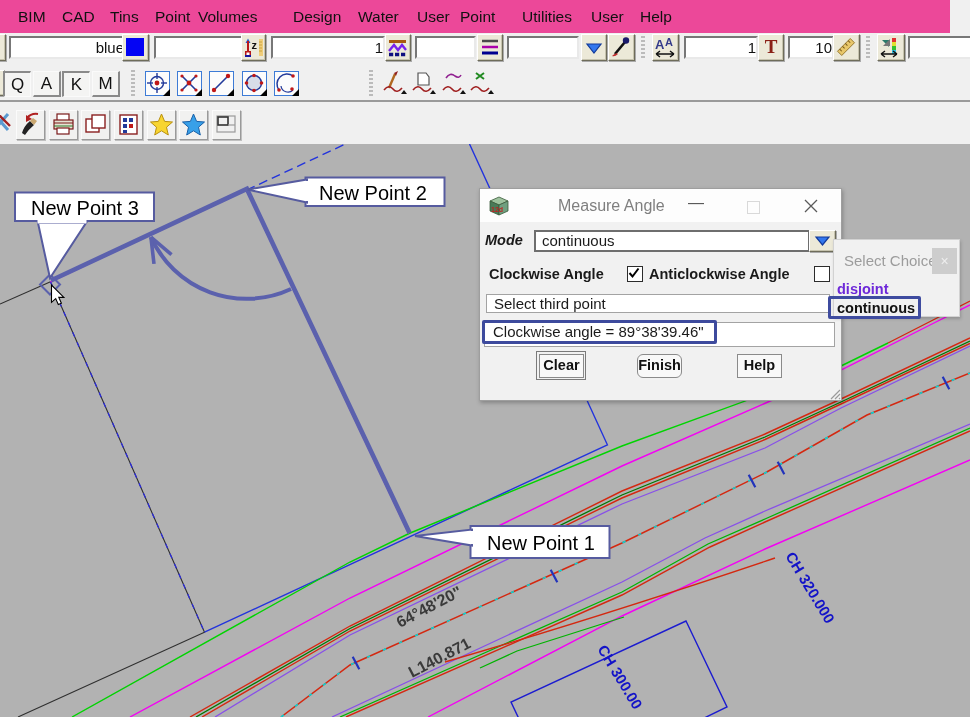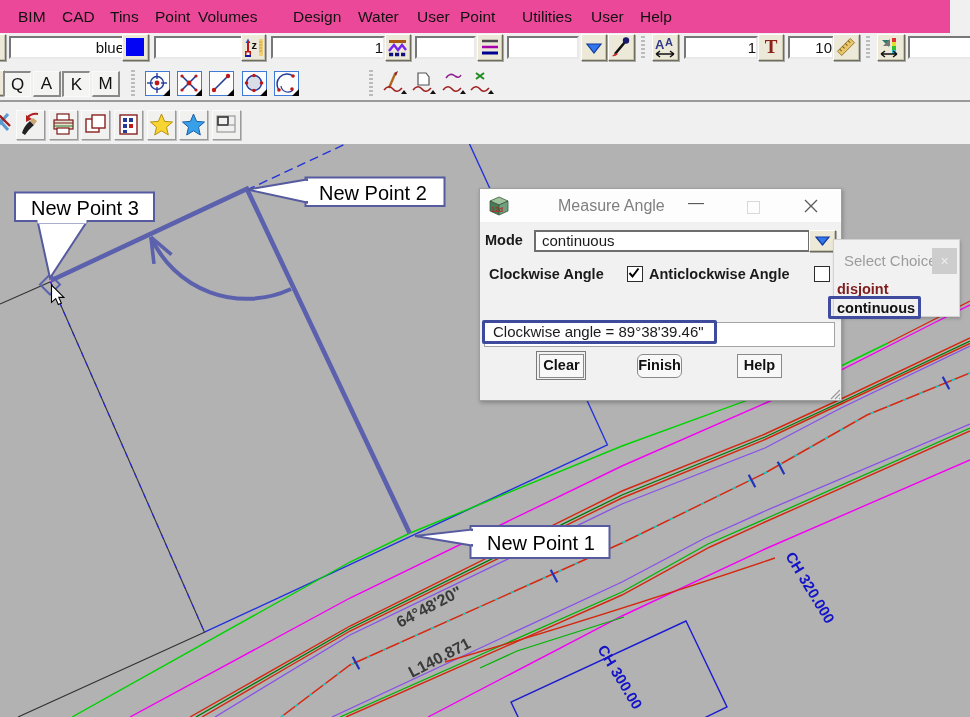--- a/index.html
+++ b/index.html
@@ -380,49 +380,50 @@
       <polygon points="20,6 11,10 11,20 20,16" fill="#6f9f7f" stroke="#3a5a3a" stroke-width="0.8"></polygon>
       <text x="3" y="17" font-size="7" fill="#c02020" font-weight="bold">12d</text>
     </svg>
     <span style="position:absolute;left:34px;top:8px;font-size:16px;color:#7f7f7f;margin-left:44px;">Measure Angle</span>
     <span style="position:absolute;left:208px;top:5px;font-size:16px;color:#555;">—</span>
     <div style="position:absolute;left:267px;top:12px;width:11px;height:11px;border:1px solid #d9d9d9;"></div>
     <svg width="14" height="14" style="position:absolute;left:324px;top:10px;">
       <path d="M1 1 L13 13 M13 1 L1 13" stroke="#5a5a5a" stroke-width="1.3"></path>
     </svg>
   </div>
-  <div class="dtext" style="left:5px;top:43px;">Mode</div>
+  <div class="dtext" style="left:5px;top:43px;font-style:italic;">Mode</div>
   <div class="dfield" style="left:54px;top:41px;width:266px;height:18px;border:2px solid #6e6e6e;line-height:17px;padding-left:6px;">continuous</div>
   <div class="bbtn" style="left:329px;top:41px;width:25px;height:20px;">
     <svg width="25" height="20" style="position:absolute;left:0;top:0">
       <path d="M6 6 L19 6 L12.5 14 Z" fill="#3377ee" stroke="#123a9a" stroke-width="1.2"></path>
     </svg>
   </div>
   <div class="dtext" style="left:9px;top:77px;">Clockwise Angle</div>
   <div class="cb" style="left:147px;top:77px;">
     <svg width="14" height="14" style="position:absolute;left:-1px;top:-1px">
       <path d="M2.5 7 L5.5 10.5 L11.5 2.5" stroke="#000" stroke-width="2" fill="none"></path>
     </svg>
   </div>
   <div class="dtext" style="left:169px;top:77px;">Anticlockwise Angle</div>
   <div class="cb" style="left:334px;top:77px;"></div>
+  <div class="dfield" style="left:6px;top:105px;width:335px;height:17px;line-height:17px;padding-left:7px;">Select third point</div>
   <div class="dfield" style="left:4px;top:133px;width:349px;height:23px;line-height:22px;"></div>
   <div style="position:absolute;left:2px;top:131px;width:221px;height:18px;background:#fff;
        border:3.5px solid #3d4a9d;border-radius:2px;font-size:15px;color:#1a1a1a;
        line-height:18px;padding-left:8px;white-space:nowrap;">Clockwise angle = 89°38'39.46"</div>
   <div style="position:absolute;left:56px;top:162px;width:48px;height:27px;border:1px solid #7a7a7a;"></div>
   <div class="dbtn" style="left:59px;top:165px;">Clear</div>
   <div class="dbtn" style="left:157px;top:165px;border-radius:6px;">Finish</div>
   <div class="dbtn" style="left:257px;top:165px;">Help</div>
   <svg width="12" height="12" style="position:absolute;right:0;bottom:0">
     <path d="M11 2 L2 11 M11 6 L6 11 M11 10 L10 11" stroke="#9a9a9a" stroke-width="1.2"></path>
   </svg>
 </div>
 
 <div id="popup">
   <span style="position:absolute;left:10px;top:12px;font-size:15px;color:#9c9c9c;">Select Choice</span>
   <div style="position:absolute;left:98px;top:8px;width:25px;height:26px;background:#cdcdcd;
        color:#eee;font-size:14px;text-align:center;line-height:26px;">×</div>
-  <div style="position:absolute;left:3px;top:41px;font-size:14.5px;font-weight:bold;color:#7f1d1d;">disjoint</div>
+  <div style="position:absolute;left:3px;top:41px;font-size:14.5px;font-weight:bold;color:#6d28d9;">disjoint</div>
   <div style="position:absolute;left:3px;top:60px;font-size:14.5px;font-weight:bold;color:#111;">continuous</div>
 </div>
 <div id="contbox" style="position:absolute;left:828px;top:296px;width:87px;height:17px;
      border:3.5px solid #3e4b9f;border-radius:2px;"></div>
 
 </body></html>

